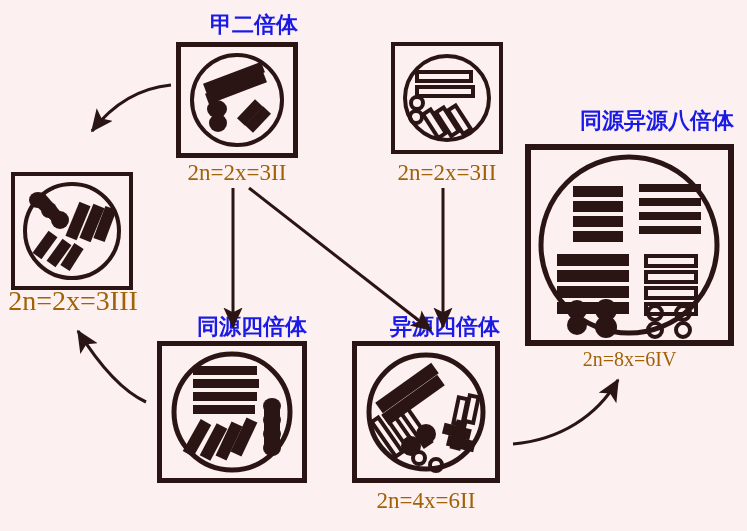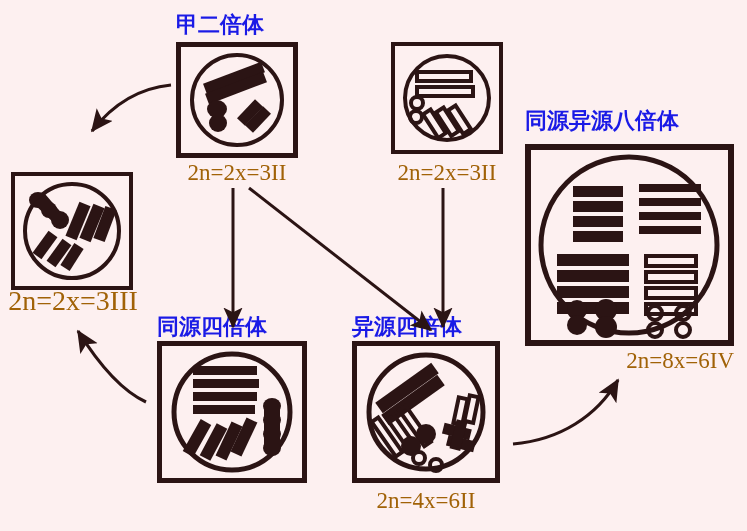--- a/index.html
+++ b/index.html
@@ -20,21 +20,21 @@
     left: 0; top: 0;
     width: 747px;
     height: 531px;
   }
   .title {
     position: absolute;
     color: #1a1ae6;
     font-weight: bold;
     font-family: Liberation Sans, sans-serif;
     white-space: nowrap;
-    text-align: left;
+    text-align: right;
     letter-spacing: 0px;
   }
   .formula {
     position: absolute;
     color: #a16207;
     font-weight: normal;
     font-family: "Liberation Serif", serif;
     white-space: nowrap;
     text-align: center;
   }
@@ -242,21 +242,21 @@
       </g>
 
       <g fill="none" stroke="#2b1414" stroke-width="4">
         <circle cx="124" cy="163" r="7"></circle>
         <circle cx="124" cy="180" r="7"></circle>
         <circle cx="152" cy="163" r="7"></circle>
         <circle cx="152" cy="180" r="7"></circle>
       </g>
     </svg>
   </div>
-  <div class="formula" style="left:525px; top:348px; width:209px; font-size:23px;text-align:right;">2n=8x=6IV</div>
+  <div class="formula" style="left:525px; top:348px; width:209px; font-size:20px;">2n=8x=6IV</div>
 
   <svg id="arrows" viewBox="0 0 747 531">
     <defs>
       <marker id="ah" markerWidth="9" markerHeight="9" refX="6.5" refY="3.2" orient="auto" markerUnits="strokeWidth">
         <path d="M0,0 L7,3.2 L0,6.4 L1.6,3.2 z" fill="#2b1414"></path>
       </marker>
     </defs>
 
     <path d="M171,85 C140,88 113,104 92,131" fill="none" stroke="#2b1414" stroke-width="3.2" marker-end="url(#ah)"></path>
 

